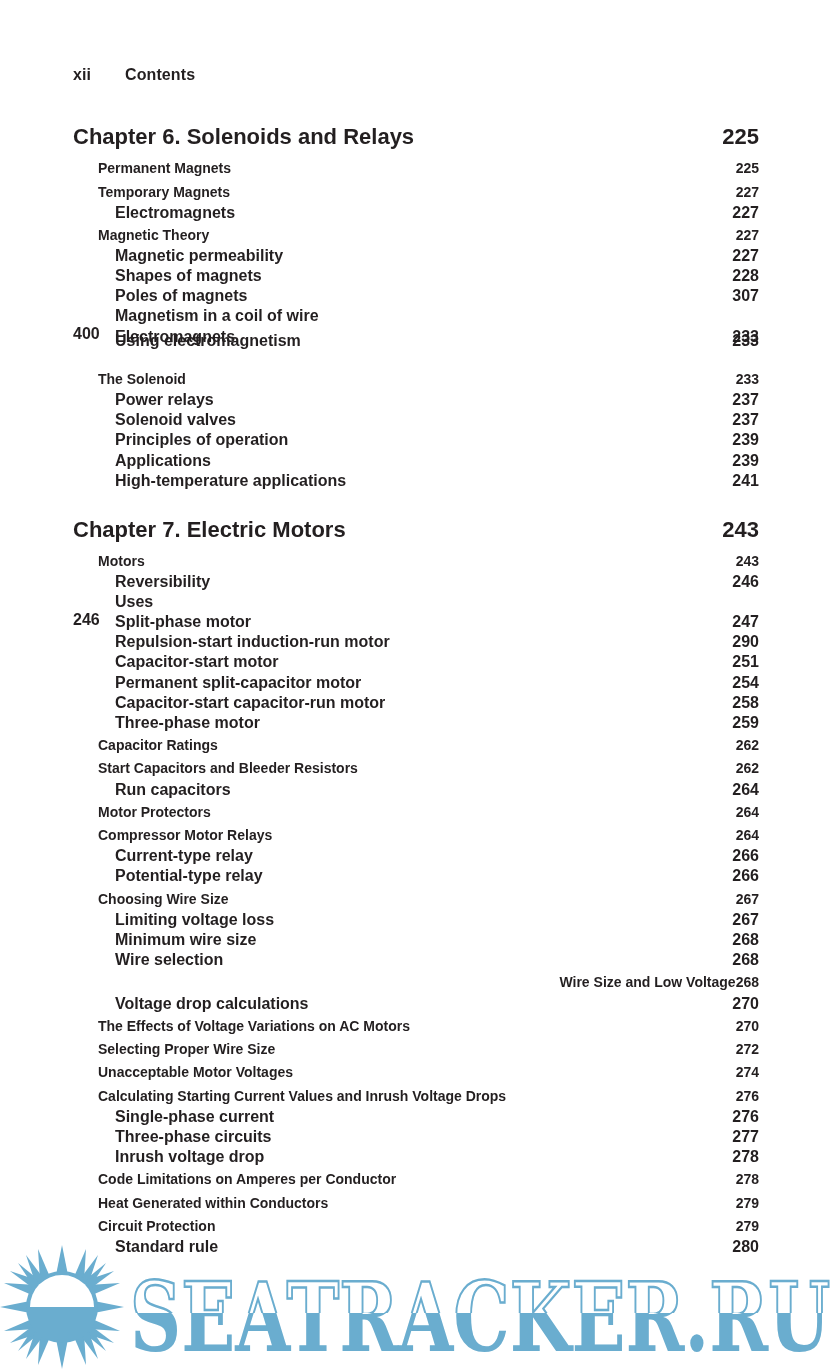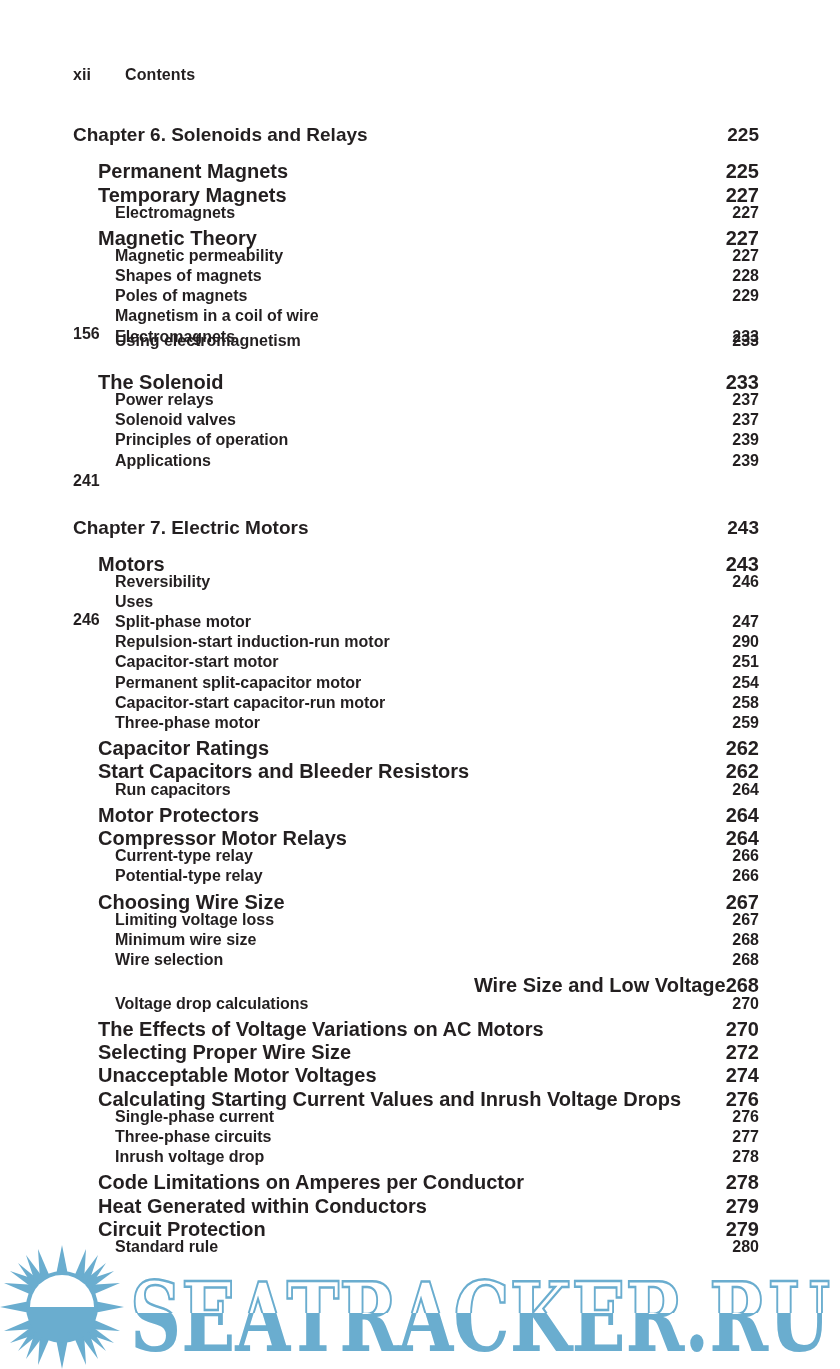--- a/index.html
+++ b/index.html
@@ -37,24 +37,24 @@
       position: absolute;
       left: 0;
       width: 686px;
       display: flex;
       justify-content: space-between;
       align-items: baseline;
       font-weight: bold;
       white-space: nowrap;
     }
     .row.chapter {
-      font-size: 19px;
+      font-size: 22px;
     }
     .row.section {
-      font-size: 20px;
+      font-size: 14px;
     }
     .row.section .title {
       padding-left: 25px;
     }
     .row.sub {
       font-size: 16px;
     }
     .row.sub .title {
       padding-left: 42px;
     }
@@ -100,25 +100,25 @@
     <div class="row sub" style="top: 247px;">
       <span class="title">Magnetic permeability</span>
       <span class="page">227</span>
     </div>
     <div class="row sub" style="top: 267px;">
       <span class="title">Shapes of magnets</span>
       <span class="page">228</span>
     </div>
     <div class="row sub" style="top: 287px;">
       <span class="title">Poles of magnets</span>
-      <span class="page">229</span>
+      <span class="page">307</span>
     </div>
     <div class="row sub" style="top: 307px; flex-direction: column;">
       <span class="title">Magnetism in a coil of wire</span>
-      <span class="page">156</span>
+      <span class="page">400</span>
     </div>
     <div class="row sub" style="top: 328px;">
       <span class="title">Electromagnets</span>
       <span class="page">233</span>
     </div>
     <div class="row sub" style="top: 332px; gap: 36px;">
       <span class="title">Using electromagnetism</span>
       <span class="page">233</span>
     </div>
     <div class="row section" style="top: 371px;">
@@ -135,20 +135,21 @@
     </div>
     <div class="row sub" style="top: 431px;">
       <span class="title">Principles of operation</span>
       <span class="page">239</span>
     </div>
     <div class="row sub" style="top: 452px;">
       <span class="title">Applications</span>
       <span class="page">239</span>
     </div>
     <div class="row sub" style="top: 472px;">
+      <span class="title">High-temperature applications</span>
       <span class="page">241</span>
     </div>
     <div class="row chapter" style="top: 517px;">
       <span class="title">Chapter 7.  Electric Motors</span>
       <span class="page">243</span>
     </div>
     <div class="row section" style="top: 553px;">
       <span class="title">Motors</span>
       <span class="page">243</span>
     </div>

